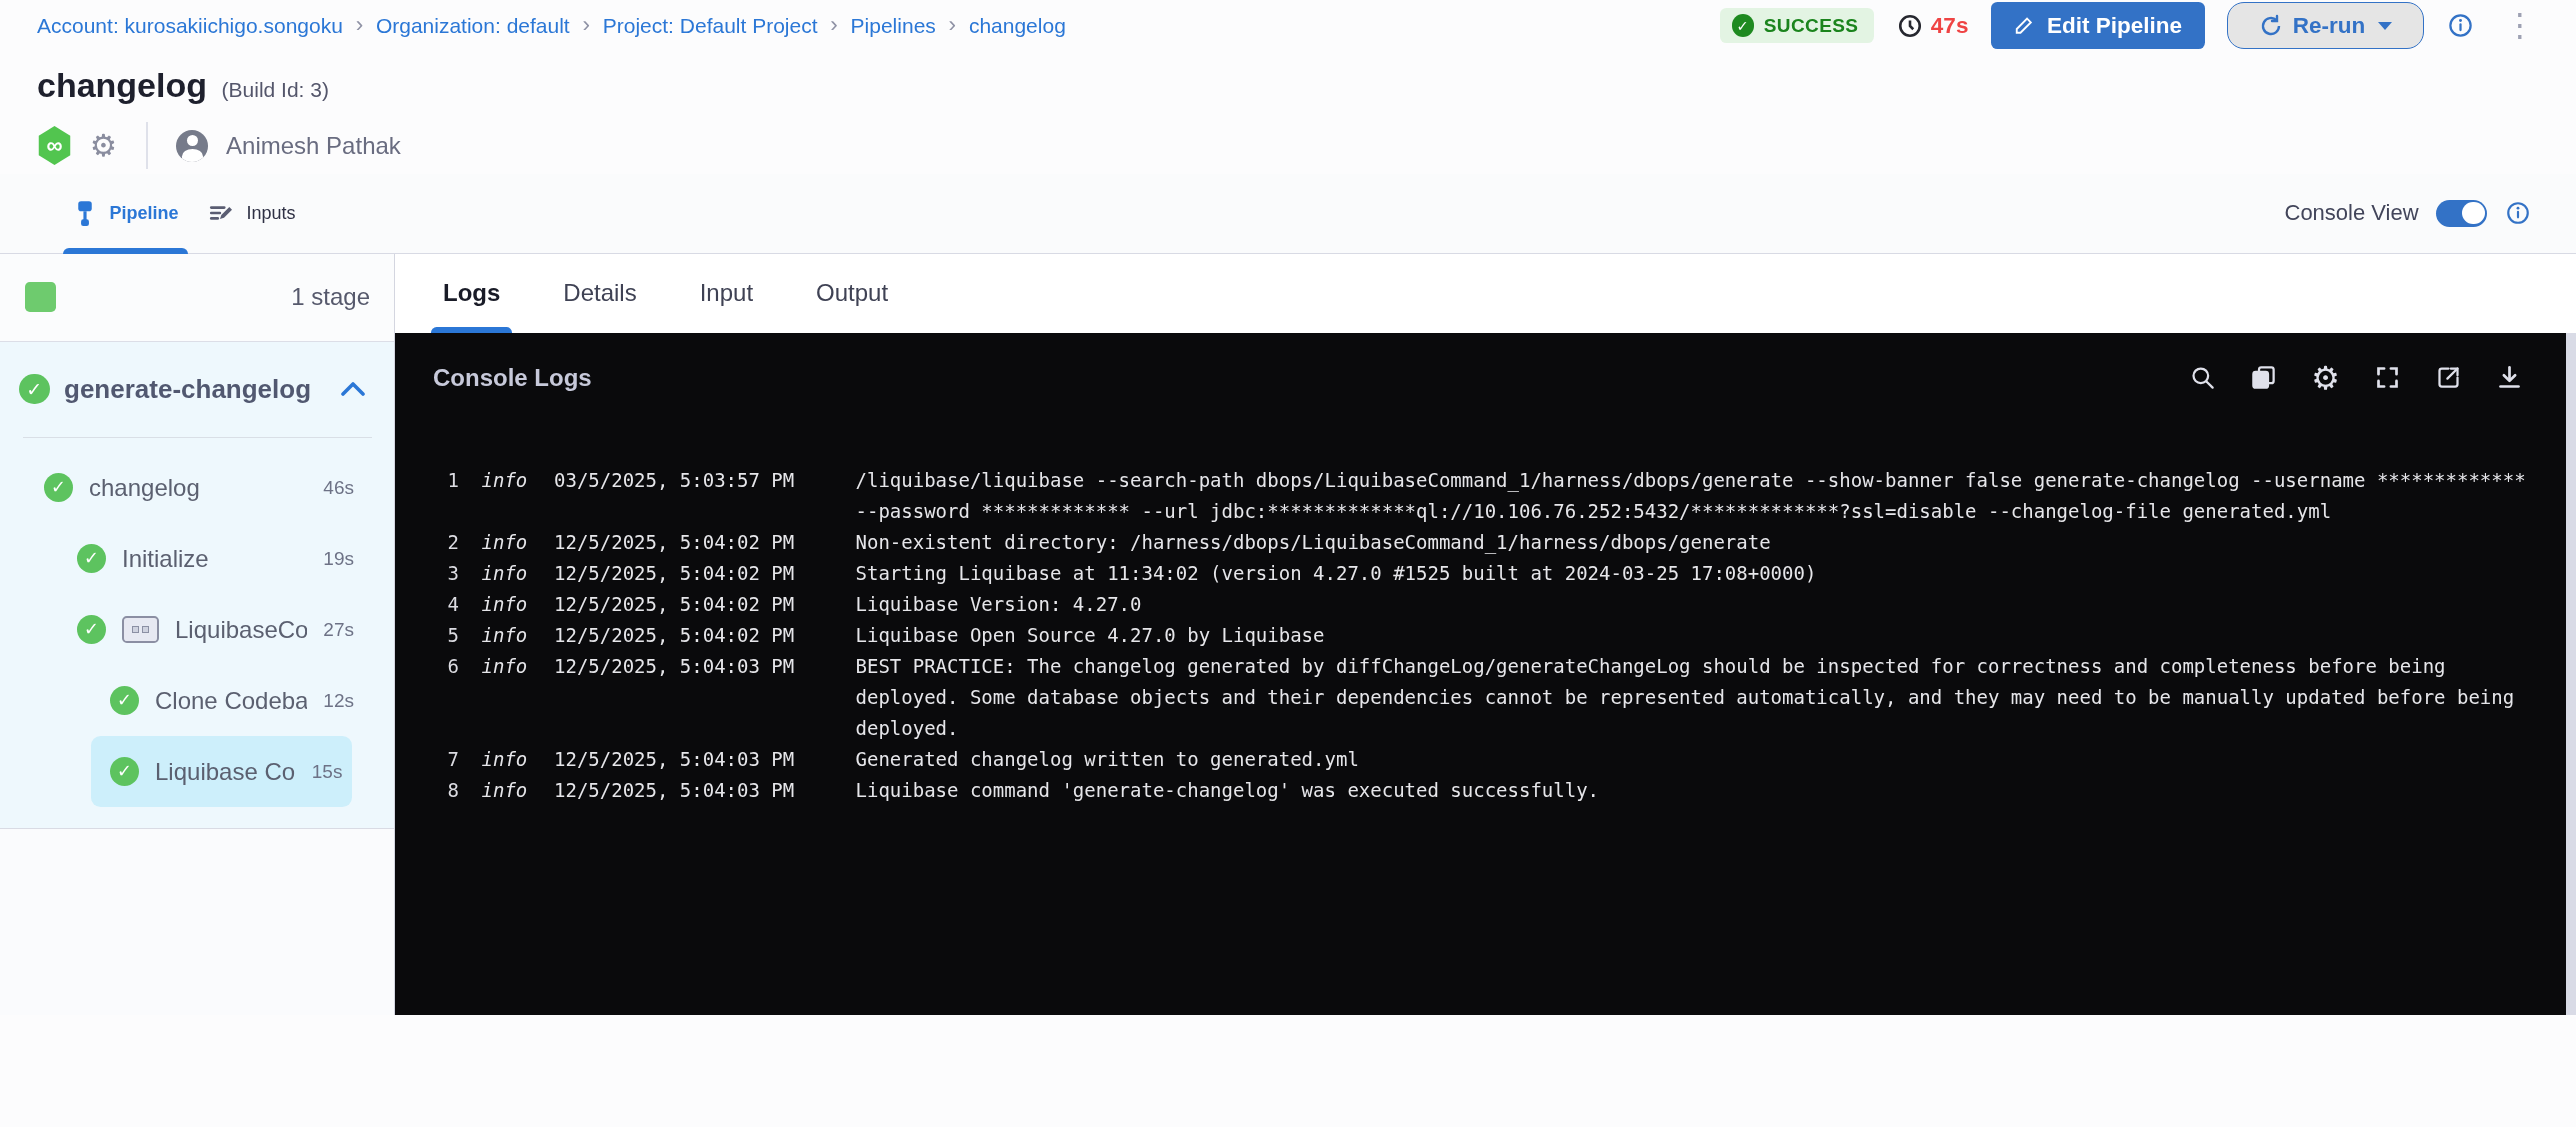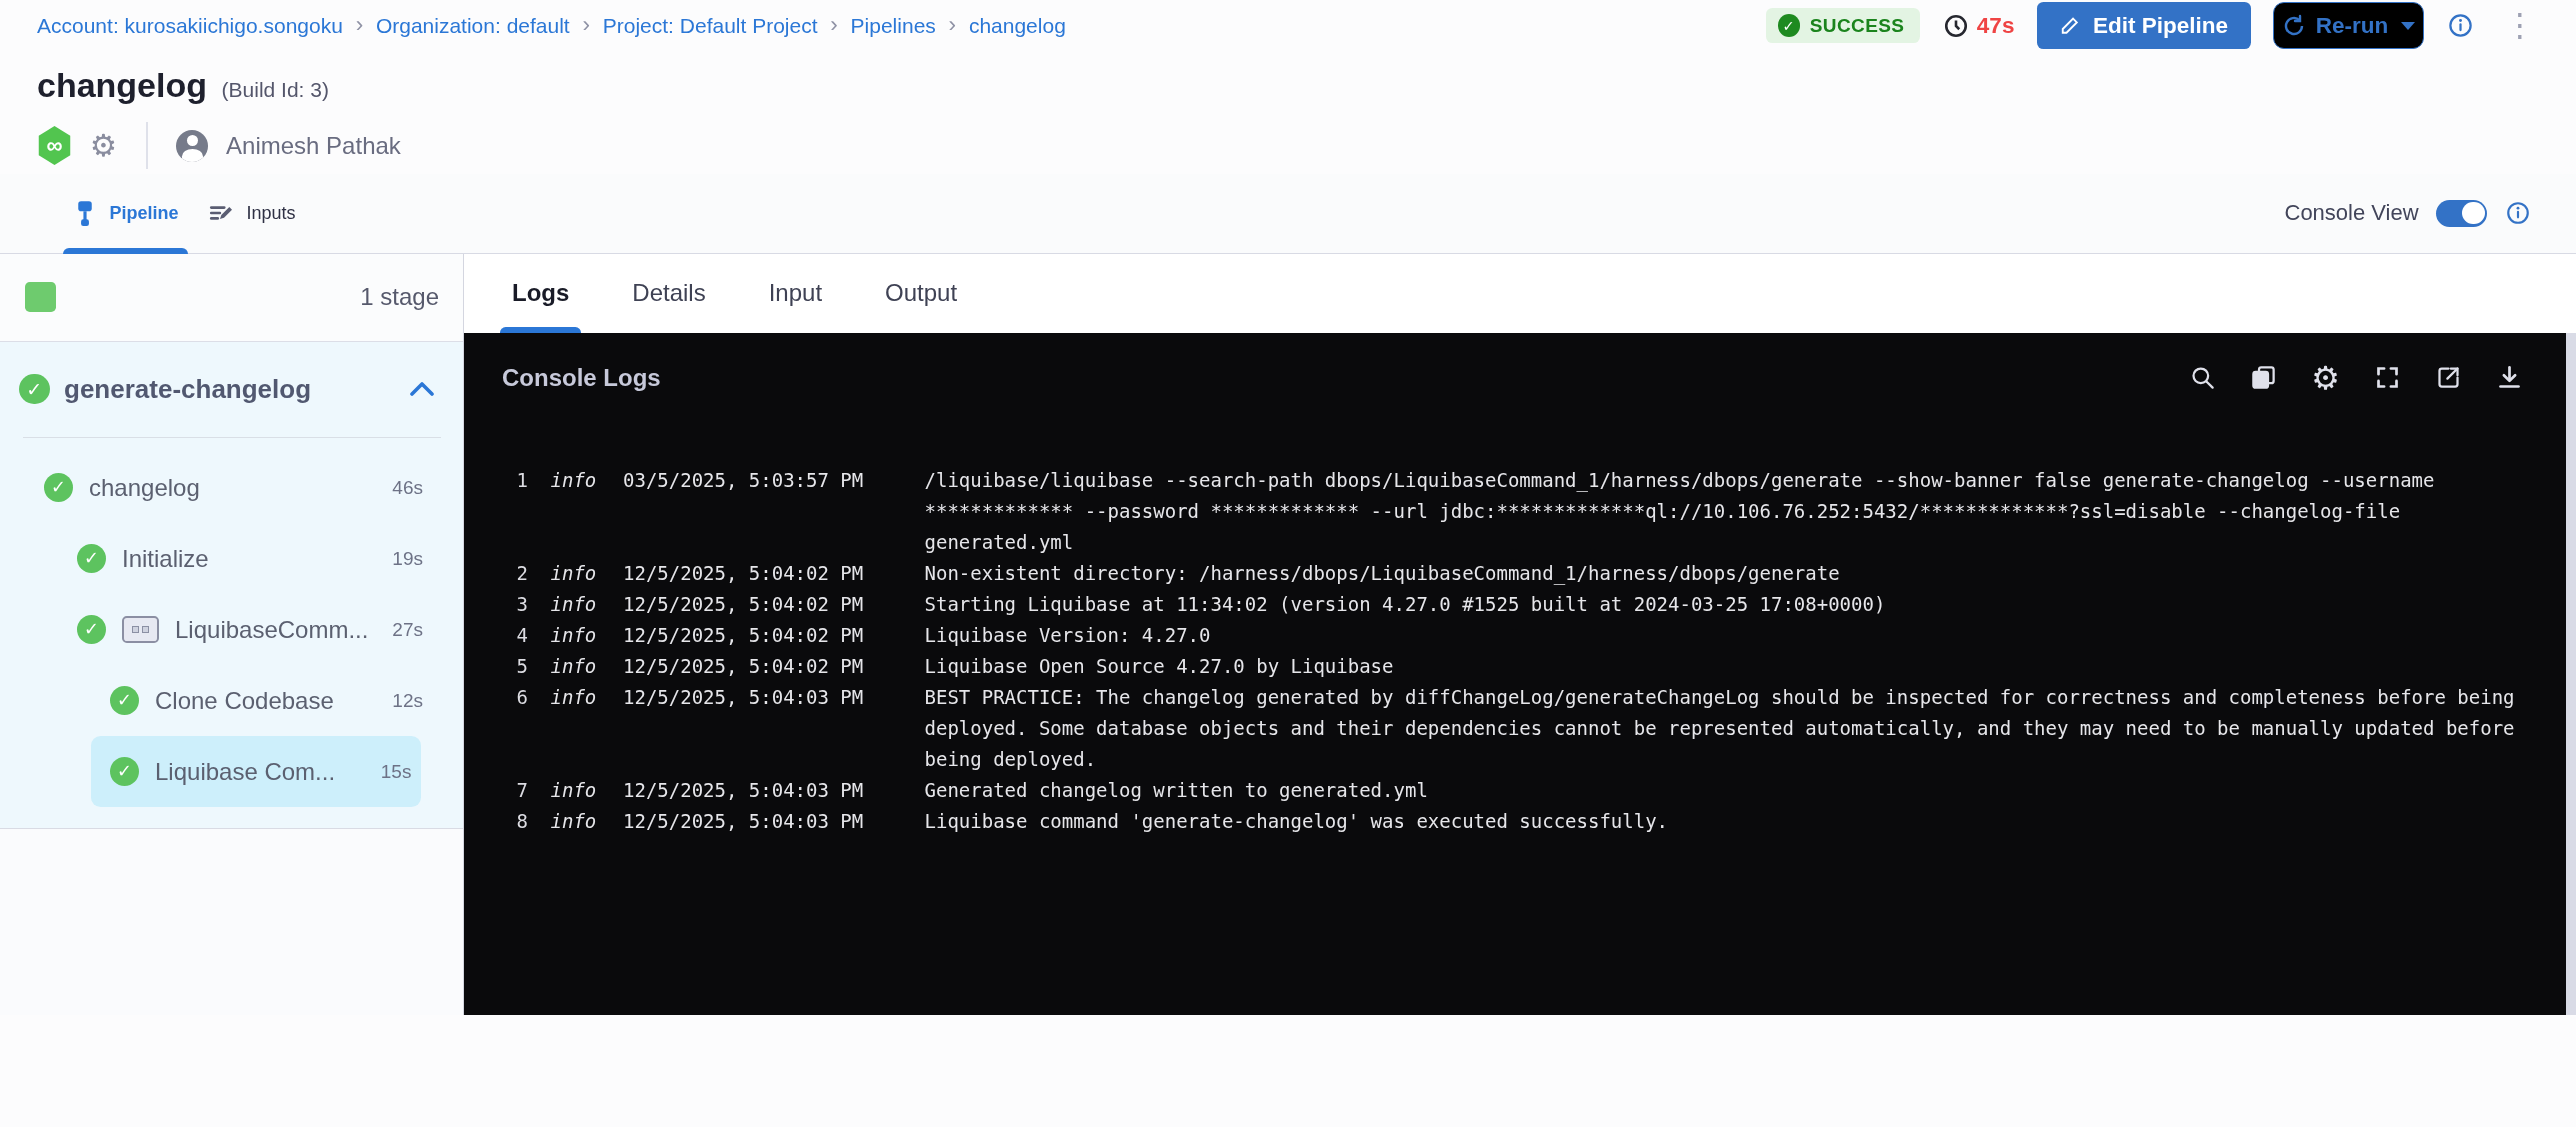--- a/index.html
+++ b/index.html
@@ -19,22 +19,22 @@
   .top-actions { display:flex; align-items:center; gap:22.5px; }
   .status-badge { display:flex; align-items:center; gap:9.6px; background:#e3f4e3;
                   border-radius:6.4px; padding:6.4px 16px 6.4px 11.2px;
                   color:#1b841d; font-weight:bold; font-size:19px; letter-spacing:0.4px; }
   .badge-check { width:22.5px; height:22.5px; border-radius:50%; background:#1e8a20;
                  color:#fff; font-size:14.5px; display:flex; align-items:center; justify-content:center; }
   .duration-wrap { display:flex; align-items:center; gap:8px; font-size:22.5px; font-weight:600; color:#ef4444; }
   .btn-primary { display:flex; align-items:center; gap:11.2px; background:#3372c6; color:#fff;
                  border:none; border-radius:6.4px; height:47px; padding:0 22.5px;
                  font-size:22.5px; font-weight:600; cursor:pointer; }
-  .btn-outline { display:flex; align-items:center; gap:9.6px; background:#000000; color:#3372c6;
-                 border:1.6px solid #3372c6; border-radius:11px; height:47px; padding:0 8px;
+  .btn-outline { display:flex; align-items:center; gap:9.6px; background:#e5e5e5; color:#3372c6;
+                 border:1.6px solid #3372c6; border-radius:17px; height:47px; padding:0 31px;
                  font-size:22.5px; font-weight:700; cursor:pointer; }
   .caret-down { width:0; height:0; border-left:7.2px solid transparent; border-right:7.2px solid transparent;
                 border-top:8.8px solid #3372c6; margin-left:3.2px; }
   .info-icon { color:#3372c6; display:flex; cursor:pointer; }
   .kebab { color:#9ea1b3; font-size:32px; line-height:.8; cursor:pointer; padding:0 8px;
            font-family:"DejaVu Sans",sans-serif; }
 
   
   .title-row { display:flex; align-items:baseline; gap:14.5px; padding:14.5px 0 0 37px; }
   .page-title { font-size:34px; font-weight:bold; color:#1e202d; }
@@ -64,21 +64,21 @@
                             height:6.4px; border-radius:6.4px 6.4px 0 0; background:#2b77d6; }
   .tabs-spacer { flex:1; }
   .console-view { display:flex; align-items:center; gap:17.7px; }
   .console-view-label { font-size:22px; color:#42455a; }
   .toggle { width:51px; height:27px; border-radius:13.7px; background:#3372c6; position:relative; cursor:pointer; }
   .toggle::after { content:""; position:absolute; right:2.4px; top:2.4px; width:22.5px; height:22.5px;
                    border-radius:50%; background:#fff; }
 
   
   .content { display:flex; height:761px; }
-  .sidebar { width:464px; border-right:1.6px solid #d4d6e0; display:flex; flex-direction:column; background:#fbfcfd; }
+  .sidebar { width:395px; border-right:1.6px solid #d4d6e0; display:flex; flex-direction:column; background:#fbfcfd; }
   .stage-header { height:88px; display:flex; align-items:center; justify-content:space-between;
                   padding:0 24px 0 25px; border-bottom:1.6px solid #dcdee7; }
   .stage-square { width:30.5px; height:30.5px; border-radius:4.8px; background:#6ecb6e; }
   .stage-count { font-size:24px; color:#56596c; }
   .stage-tree { background:#eef8fd; padding-bottom:21px; border-bottom:1.6px solid #d9dbe4; }
   .stage-row { height:95px; display:flex; align-items:center; gap:14.5px; padding:0 29px 0 19px; cursor:pointer; }
   .stage-name { flex:1; font-size:26px; font-weight:600; color:#515870; }
   .check { min-width:30.5px; width:30.5px; height:30.5px; border-radius:50%; background:#5dc35f;
            color:#fff; display:flex; align-items:center; justify-content:center;
            font-size:19px; font-weight:bold; }

